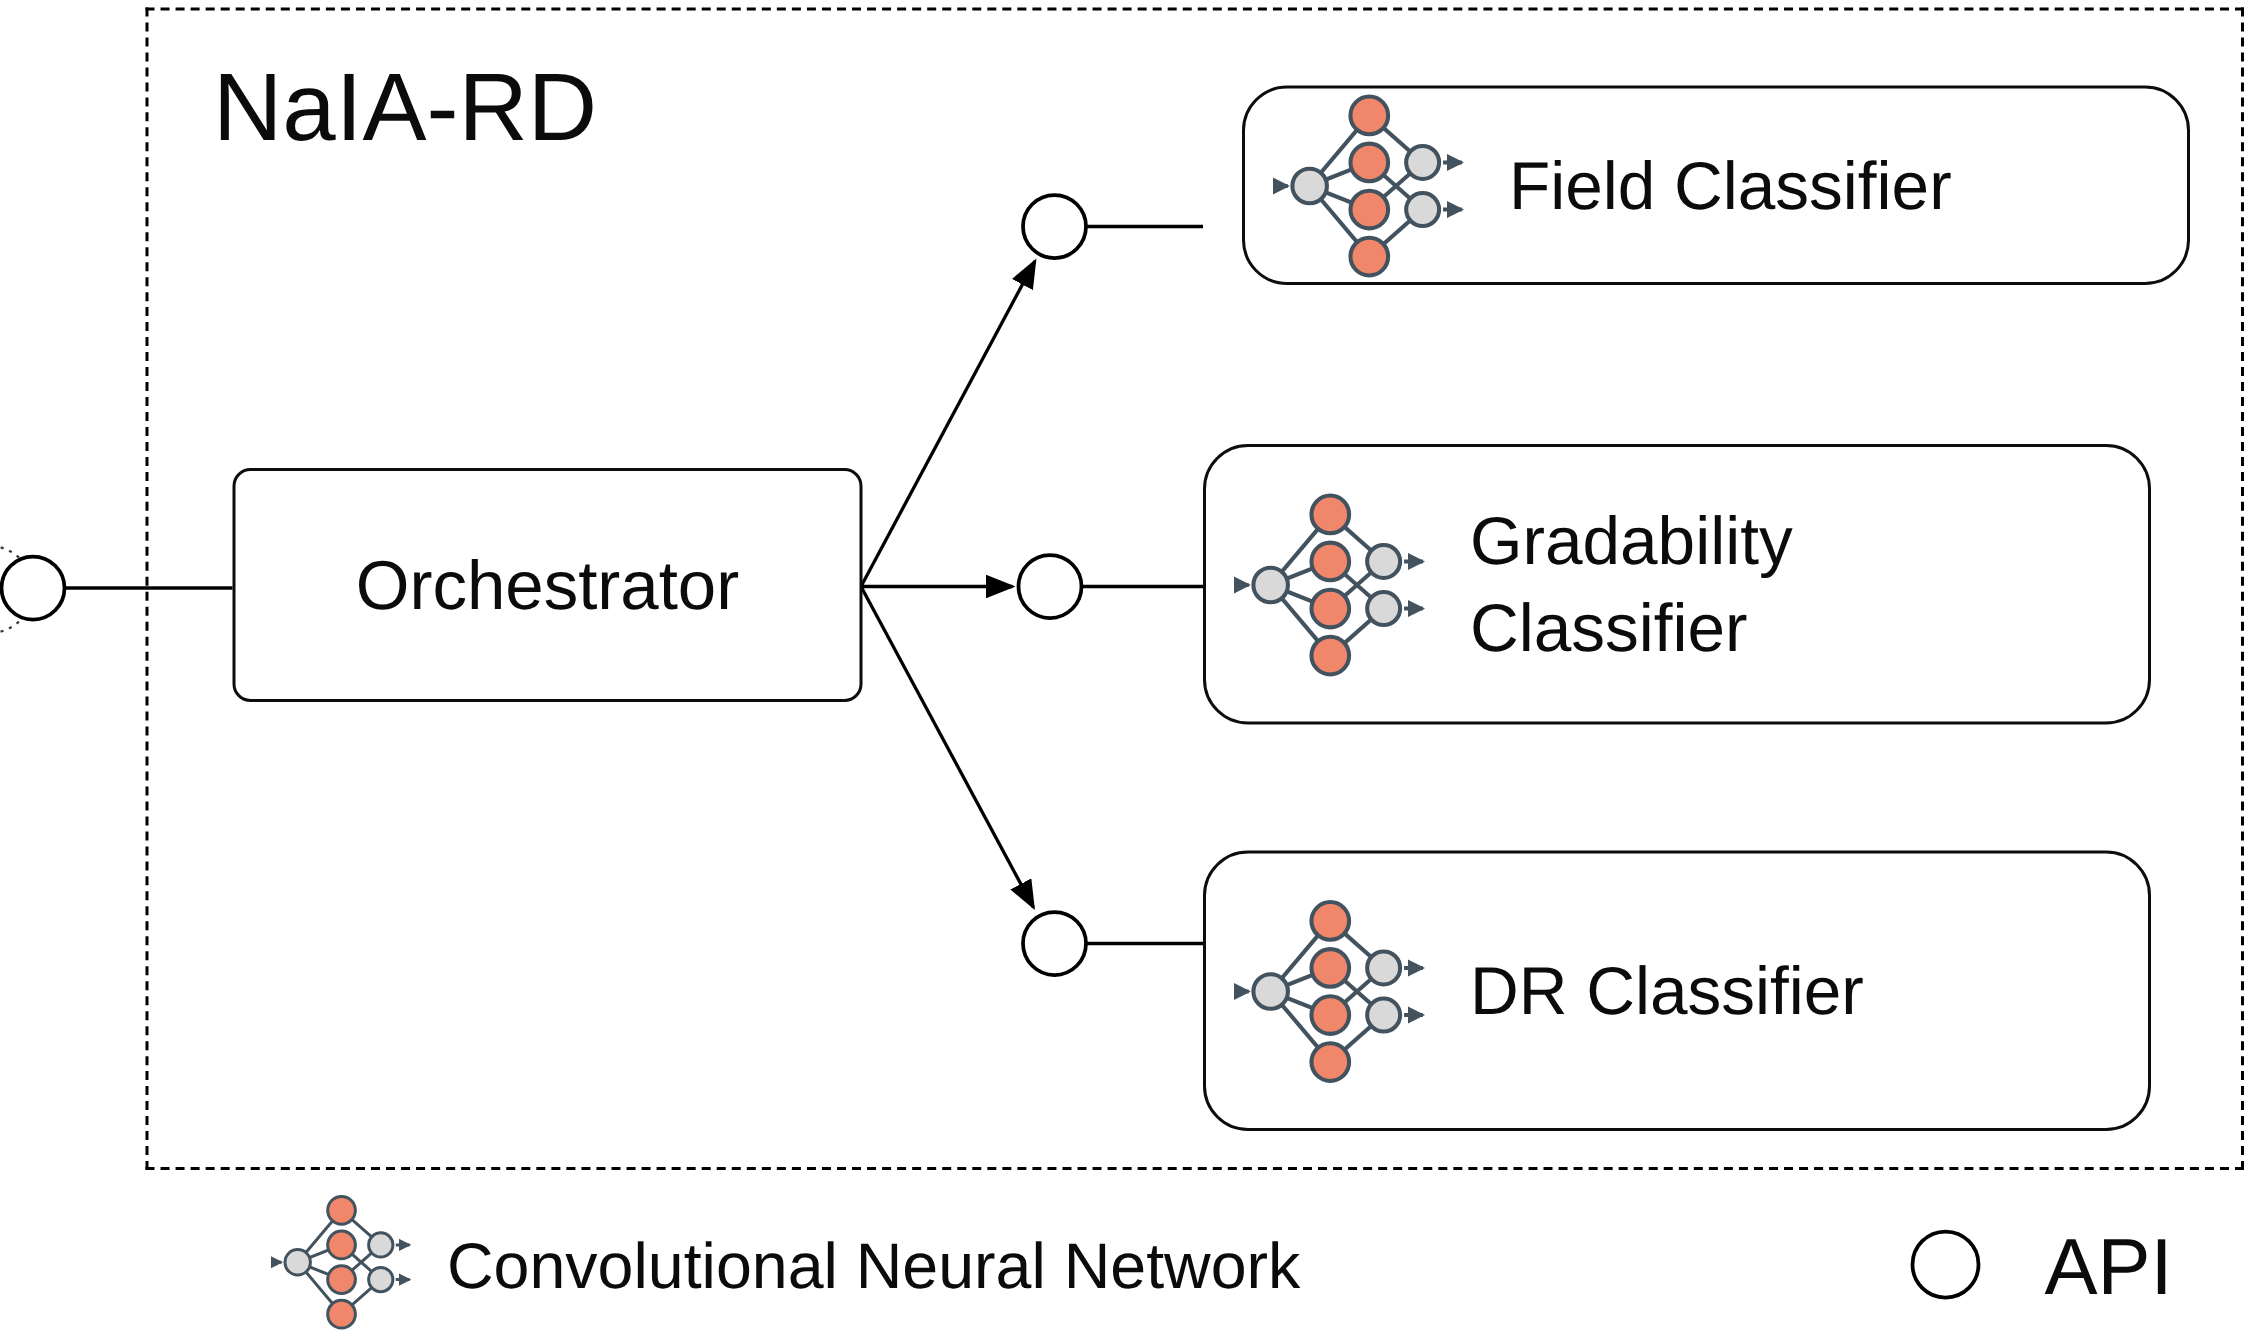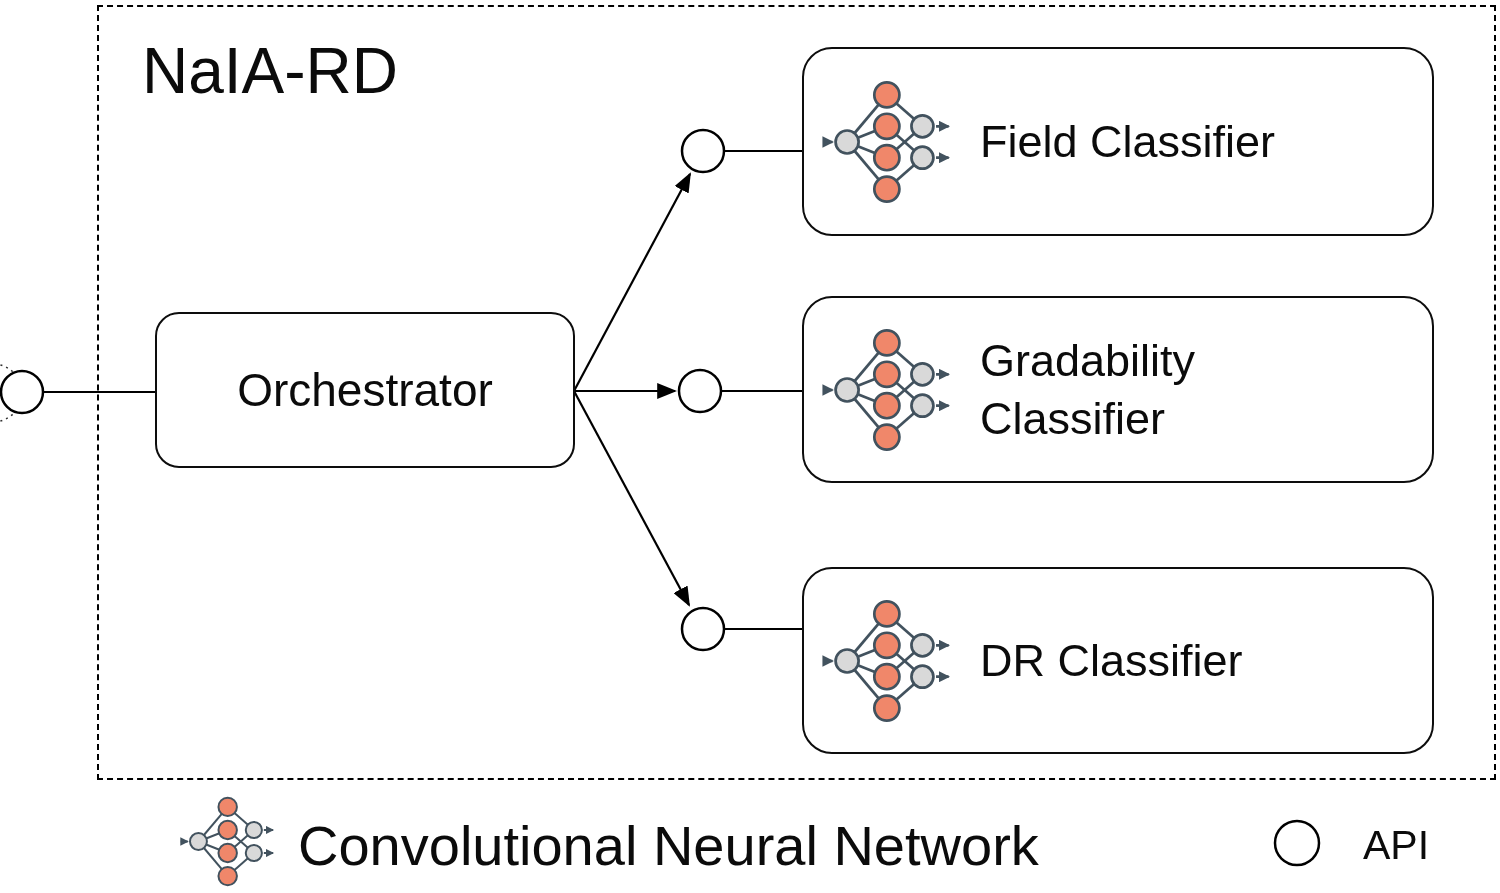--- a/index.html
+++ b/index.html
@@ -23,38 +23,38 @@
   }
   .diagram-title{
     position:absolute;left:142px;top:36px;font-size:64px;line-height:1.1;
     color:var(--text);letter-spacing:0px;
   }
   .node-box{
     position:absolute;background:var(--background);
     border:2.5px solid #0d0d0d;
   }
   .orchestrator{
-    left:155px;top:312px;width:420px;height:156px;border-radius:24px;
+    left:155px;top:312px;width:420px;height:156px;border-radius:12px;
     display:flex;align-items:center;justify-content:center;
   }
   .orchestrator .box-label{font-size:46px;}
   .classifier{
     left:802px;width:632px;border-radius:30px;
     display:flex;align-items:center;
   }
-  .classifier-field{top:47px;height:189px;}
+  .classifier-field{top:57px;height:133px;margin-left:26px;}
   .classifier-gradability{top:296px;height:187px;}
   .classifier-dr{top:567px;height:187px;}
   .cnn-slot{flex:0 0 auto;margin-left:18px;width:136px;height:128px;display:flex;align-items:center;justify-content:center;}
   .classifier .box-label{font-size:45px;line-height:1.28;margin-left:22px;}
   .label-wrap{max-width:262px;}
   .svg-overlay{position:absolute;left:0;top:0;width:1500px;height:893px;pointer-events:none;}
   .legend-cnn-icon{position:absolute;left:180px;top:793px;width:100px;height:97px;}
-  .legend-cnn-label{position:absolute;left:298px;top:845px;transform:translateY(-50%);font-size:56px;}
-  .legend-api-label{position:absolute;left:1363px;top:845px;transform:translateY(-50%);font-size:41px;}
+  .legend-cnn-label{position:absolute;left:298px;top:845px;transform:translateY(-50%);font-size:43px;}
+  .legend-api-label{position:absolute;left:1363px;top:845px;transform:translateY(-50%);font-size:53px;}
 </style>
 </head>
 <body>
 
 <div class="canvas">
 
   <svg width="0" height="0" style="position:absolute" aria-hidden="true">
     <defs>
       <marker id="arrow-black" viewBox="0 0 10 8" refX="9" refY="4" markerWidth="9" markerHeight="7.2" orient="auto">
         <path d="M0,0 L10,4 L0,8 Z" fill="#000"></path>

